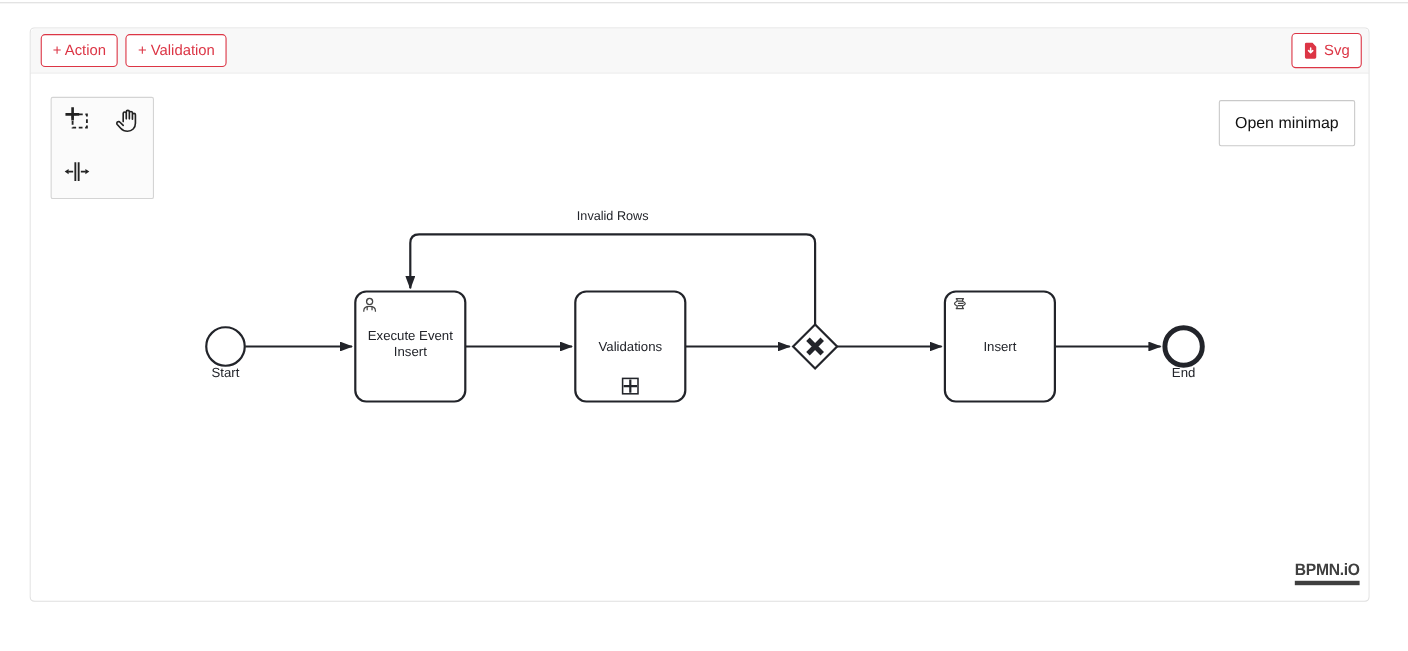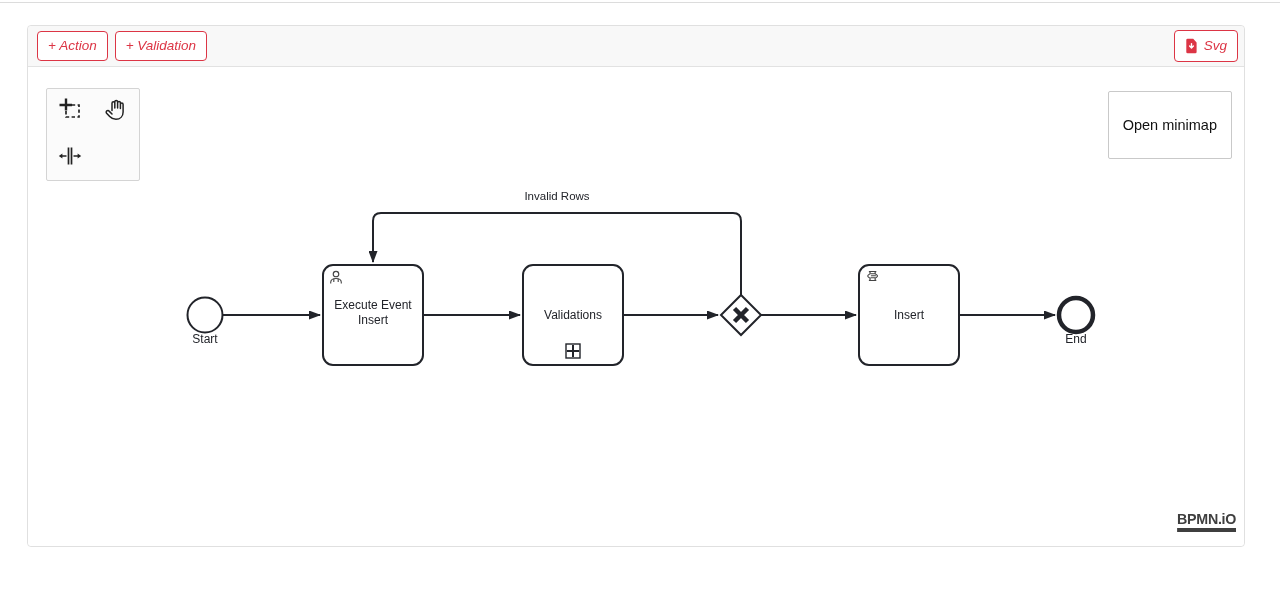--- a/index.html
+++ b/index.html
@@ -13,35 +13,35 @@
   .panel{position:absolute;left:27px;top:25px;width:1218px;height:522px;
     background:#fff;border:1px solid #e0e0e0;border-radius:4px;}
   
   .toolbar{height:41px;background:#f8f8f8;border-bottom:1px solid #e2e2e2;
     border-radius:4px 4px 0 0;display:flex;align-items:center;justify-content:space-between;
     padding:0 6px 0 9px;}
   .toolbar-left{display:flex;gap:7px;}
   .btn-outline{display:inline-flex;align-items:center;gap:6px;background:#fff;
     color:var(--accent);border:1px solid var(--accent);border-radius:4px;
     font-family:"Liberation Sans",sans-serif;font-size:13.5px;line-height:1;
-    padding:7px 10px;cursor:pointer;font-style:italic;}
+    padding:7px 10px;cursor:pointer;}
   .btn-outline svg{display:block;}
   
   .canvas{position:relative;width:1216px;height:479px;background:#fff;overflow:hidden;
     border-radius:0 0 4px 4px;}
   .diagram{position:absolute;left:0;top:0;}
   
   .palette{position:absolute;left:18px;top:21px;width:94px;height:93px;
     background:#fbfbfb;border:1px solid #d4d4d4;border-radius:2px;
     display:grid;grid-template-columns:46px 46px;grid-auto-rows:46px;}
   .palette-entry{display:flex;align-items:center;justify-content:center;cursor:pointer;}
   
   .minimap-btn{position:absolute;top:24px;right:12px;background:#fff;border:1px solid #c9c9c9;
     border-radius:2px;font-family:"Liberation Sans",sans-serif;font-size:14.5px;color:#111;
-    padding:25px 14px;cursor:pointer;}
+    padding:12px 14px;cursor:pointer;}
   
   .watermark{position:absolute;right:8px;bottom:14px;color:#3f3f3f;font-weight:700;
     font-size:15px;letter-spacing:-0.3px;border-bottom:4px solid #3f3f3f;
     padding-bottom:1px;cursor:pointer;transform:scaleX(.95);transform-origin:right;}
   
   .diagram text{font-family:"Liberation Sans",sans-serif;fill:var(--diagram-stroke);}
   .shape-label{font-size:12px;}
   .flow-label{font-size:11.5px;}
 </style>
 </head>

